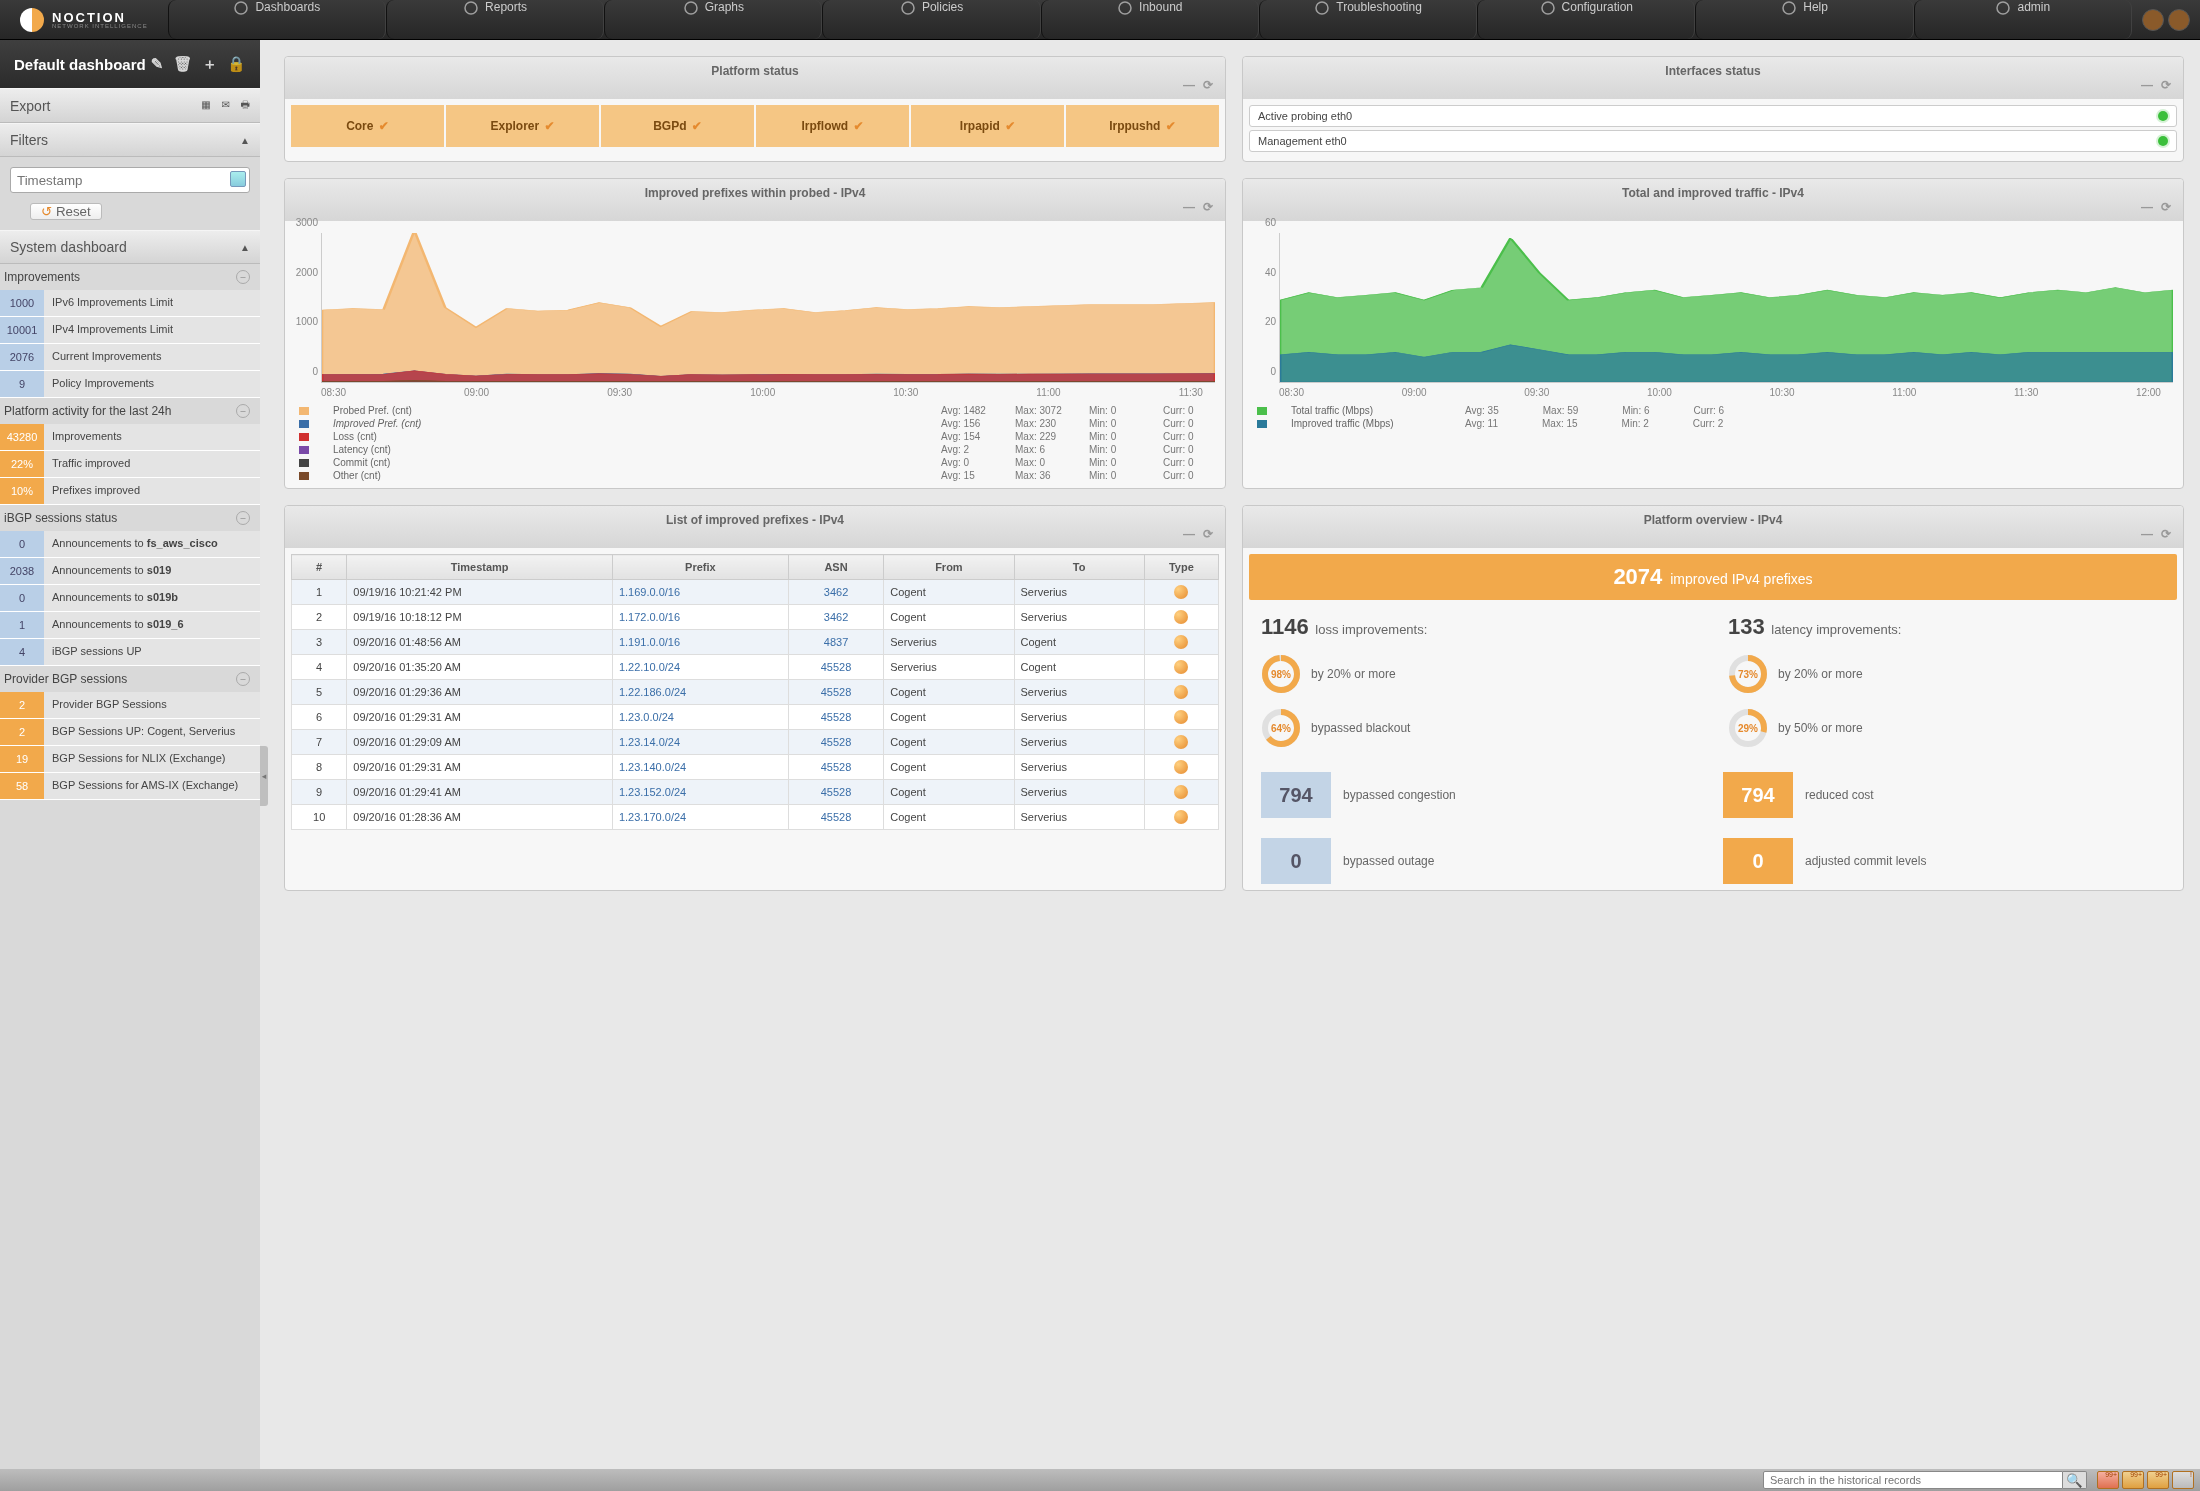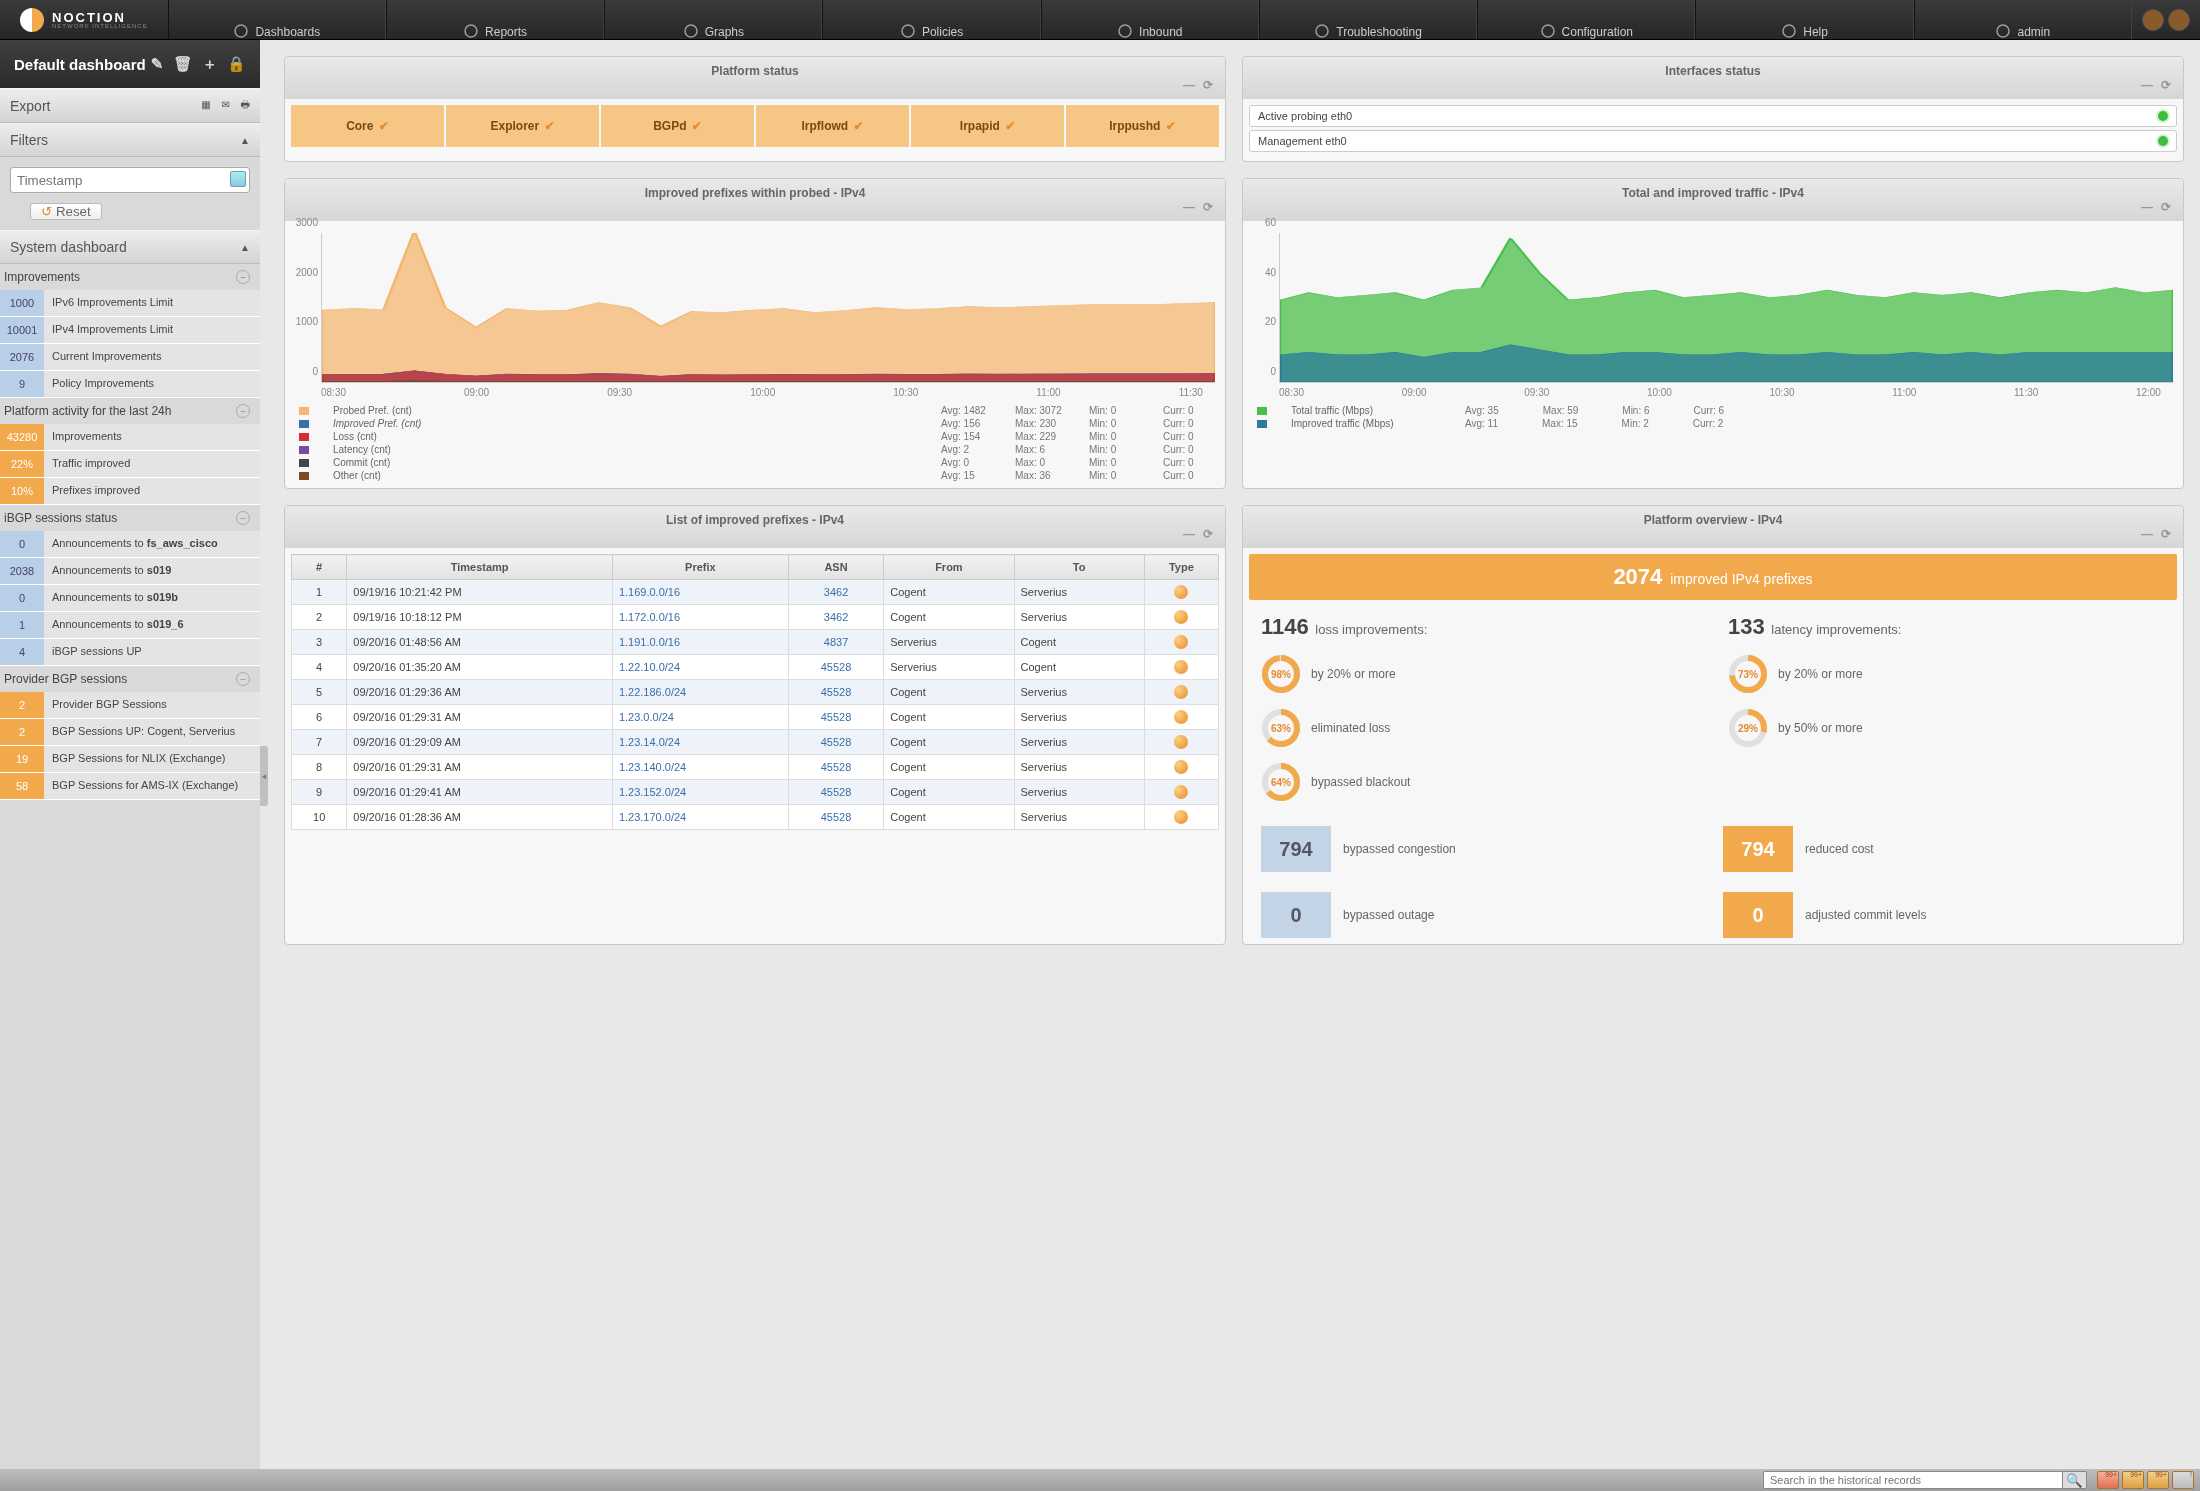--- a/index.html
+++ b/index.html
@@ -4,21 +4,21 @@
 <style>
 * { margin:0; padding:0; box-sizing:border-box; font-family:Arial,Helvetica,sans-serif; }
 body { background:#e8e8e8; font-size:12px; color:#444; overflow:hidden; }
 
 
 .topnav { height:40px; background:linear-gradient(#3a3a3a,#262626); display:flex; align-items:center; border-bottom:1px solid #000; }
 .logo { display:flex; align-items:center; padding:0 20px; gap:8px; }
 .logo-swirl { width:24px; height:24px; border-radius:50%; background:conic-gradient(#f2a94b 0 180deg,#fff 180deg 360deg); }
 .logo-text { color:#fff; font-weight:bold; letter-spacing:2px; font-size:13px; }
 .logo-sub { color:#888; font-size:6px; letter-spacing:1px; display:block; margin-top:-2px; }
-.nav-item { flex:1; height:100%; display:flex; align-items:flex-end; justify-content:center; gap:6px; color:#ccc; cursor:pointer; border-left:1px solid #111; border-right:1px solid #414141; }
+.nav-item { flex:1; height:100%; display:flex; align-items:flex-start; justify-content:center; gap:6px; color:#ccc; cursor:pointer; border-left:1px solid #111; border-right:1px solid #414141;border-radius:8px; }
 .nav-icon { width:16px; height:16px; opacity:.7; fill:#ccc; }
 .nav-badges { display:flex; gap:4px; padding:0 10px; }
 .badge-circ { width:22px; height:22px; border-radius:50%; background:#8a5a2a; border:1px solid #555; }
 
 
 .sidebar { position:absolute; top:40px; left:0; bottom:22px; width:260px; background:#d9d9d9; overflow-y:auto; }
 .sb-header { height:48px; background:linear-gradient(#3f3f3f,#2b2b2b); color:#fff; display:flex; align-items:center; padding:0 14px; font-size:15px; font-weight:bold; }
 .sb-header-icons { margin-left:auto; display:flex; gap:10px; }
 .sb-header-icons span { cursor:pointer; opacity:.8; }
 .sb-section { background:linear-gradient(#ededed,#d4d4d4); padding:8px 10px; font-size:14px; color:#555; display:flex; align-items:center; border-bottom:1px solid #bbb; border-top:1px solid #f5f5f5; }
@@ -639,27 +639,20 @@
             <div class="ov-metric">
               <div class="donut"><svg width="40" height="40">
                   <circle cx="20" cy="20" r="16" fill="none" stroke="#e0e0e0" stroke-width="6"></circle>
                   <circle cx="20" cy="20" r="16" fill="none" stroke="#f2a94b" stroke-width="6" stroke-dasharray="100.53096491487338" stroke-dashoffset="2.0106192982974695"></circle>
                 </svg><div class="donut-txt">98%</div></div>
               <span class="lbl">by 20% or more</span>
             </div>
             <div class="ov-metric">
               <div class="donut"><svg width="40" height="40">
                   <circle cx="20" cy="20" r="16" fill="none" stroke="#e0e0e0" stroke-width="6"></circle>
-                  <circle cx="20" cy="20" r="16" fill="none" stroke="#f2a94b" stroke-width="6" stroke-dasharray="100.53096491487338" stroke-dashoffset="37.19645701850315"></circle>
-                </svg><div class="donut-txt">63%</div></div>
-              <span class="lbl">eliminated loss</span>
-            </div>
-            <div class="ov-metric">
-              <div class="donut"><svg width="40" height="40">
-                  <circle cx="20" cy="20" r="16" fill="none" stroke="#e0e0e0" stroke-width="6"></circle>
                   <circle cx="20" cy="20" r="16" fill="none" stroke="#f2a94b" stroke-width="6" stroke-dasharray="100.53096491487338" stroke-dashoffset="36.19114736935442"></circle>
                 </svg><div class="donut-txt">64%</div></div>
               <span class="lbl">bypassed blackout</span>
             </div>
           </div>
           <div class="ov-col">
             <div class="ov-head"><b>133</b> latency improvements:</div>
             <div class="ov-metric">
               <div class="donut"><svg width="40" height="40">
                   <circle cx="20" cy="20" r="16" fill="none" stroke="#e0e0e0" stroke-width="6"></circle>

